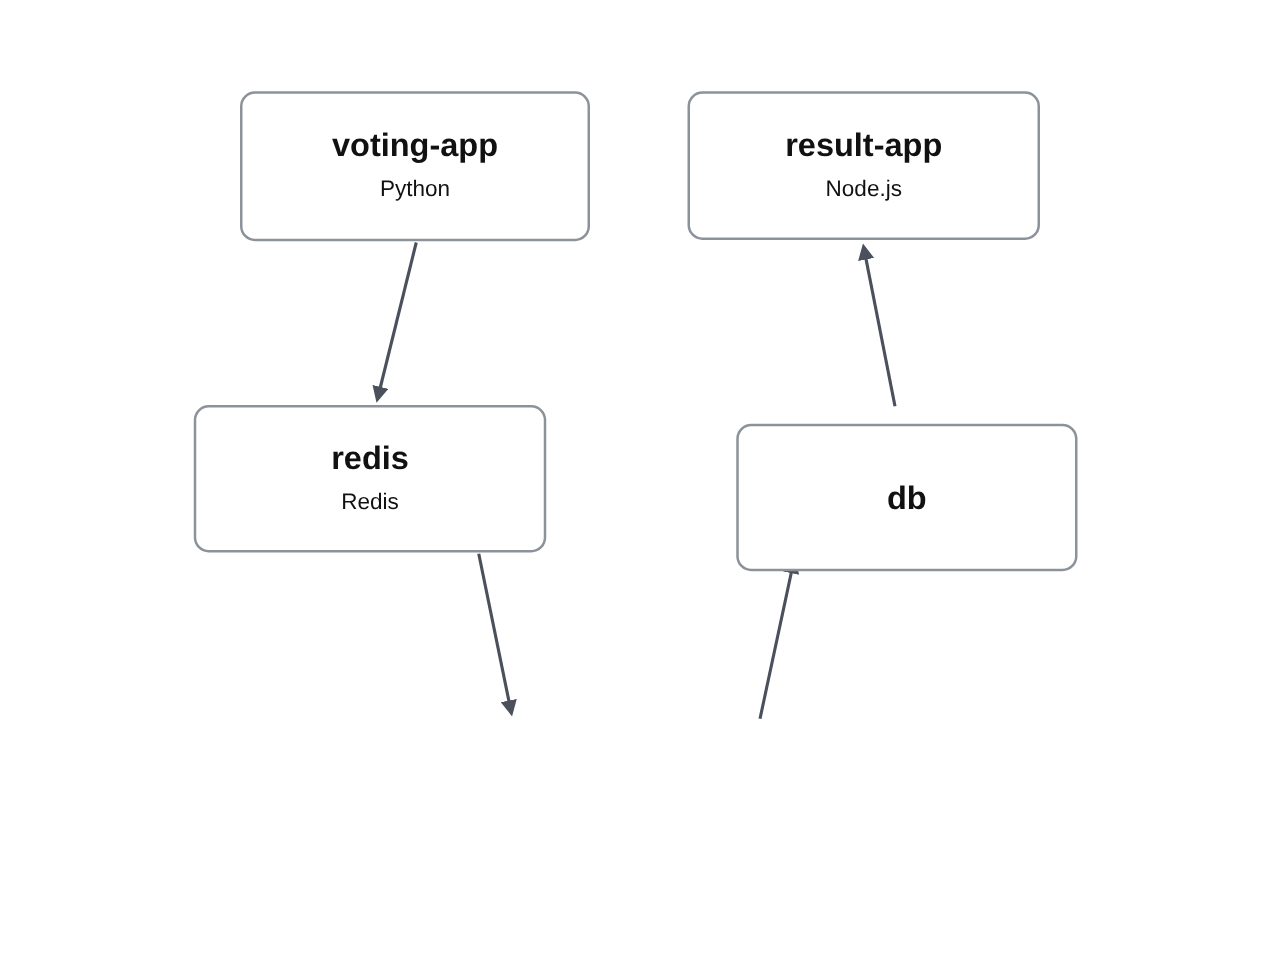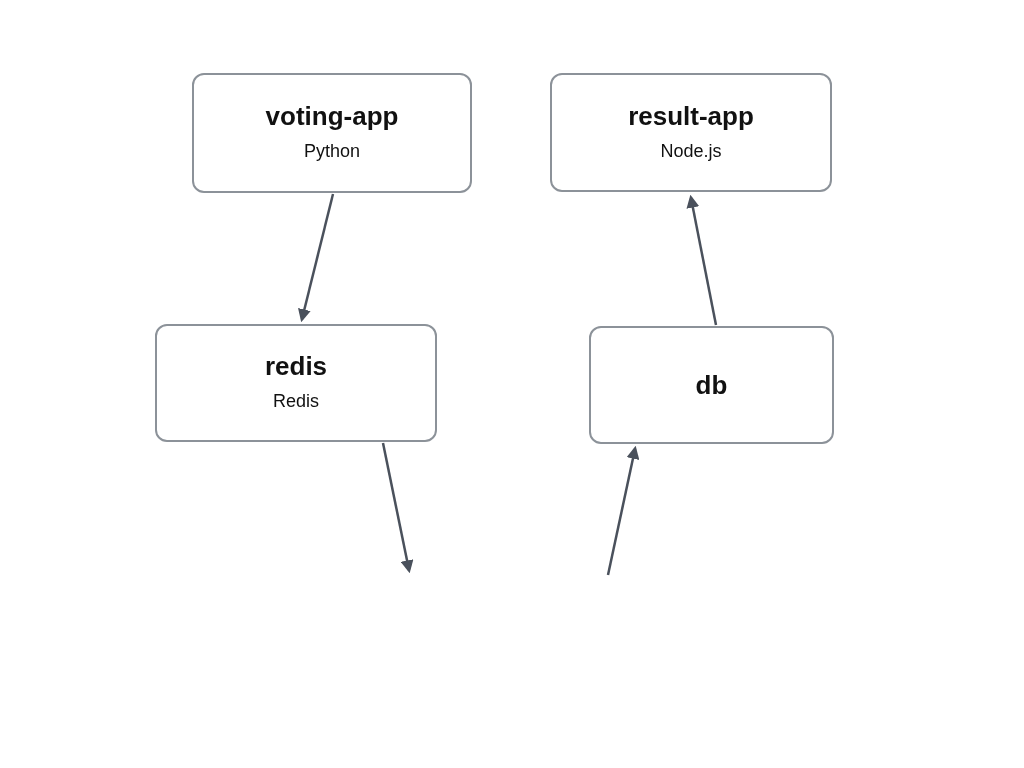--- a/index.html
+++ b/index.html
@@ -52,21 +52,21 @@
     stroke: var(--arrow);
     stroke-width: 2.5;
     fill: none;
   }
   .arrowhead-path { fill: var(--arrow); }
 
   
   #node-voting-app { left: 192px; top: 73px;  width: 280px; height: 120px; }
   #node-result-app { left: 550px; top: 73px;  width: 282px; height: 119px; }
   #node-redis      { left: 155px; top: 324px; width: 282px; height: 118px; }
-  #node-db         { left: 589px; top: 326px; width: 245px; height: 118px; }
+  #node-db         { left: 589px; top: 339px; width: 273px; height: 118px; }
   #node-worker     { left: 372px; top: 575px; width: 280px; height: 116px; }
 </style>
 </head>
 <body>
 
 <div class="canvas">
 
   <svg class="edges-layer" width="1024" height="768" viewBox="0 0 1024 768" xmlns="http://www.w3.org/2000/svg">
     <defs>
       <marker id="arrowhead" viewBox="0 0 10 10" refX="7.5" refY="5" markerWidth="5.2" markerHeight="5.2" orient="auto-start-reverse">

